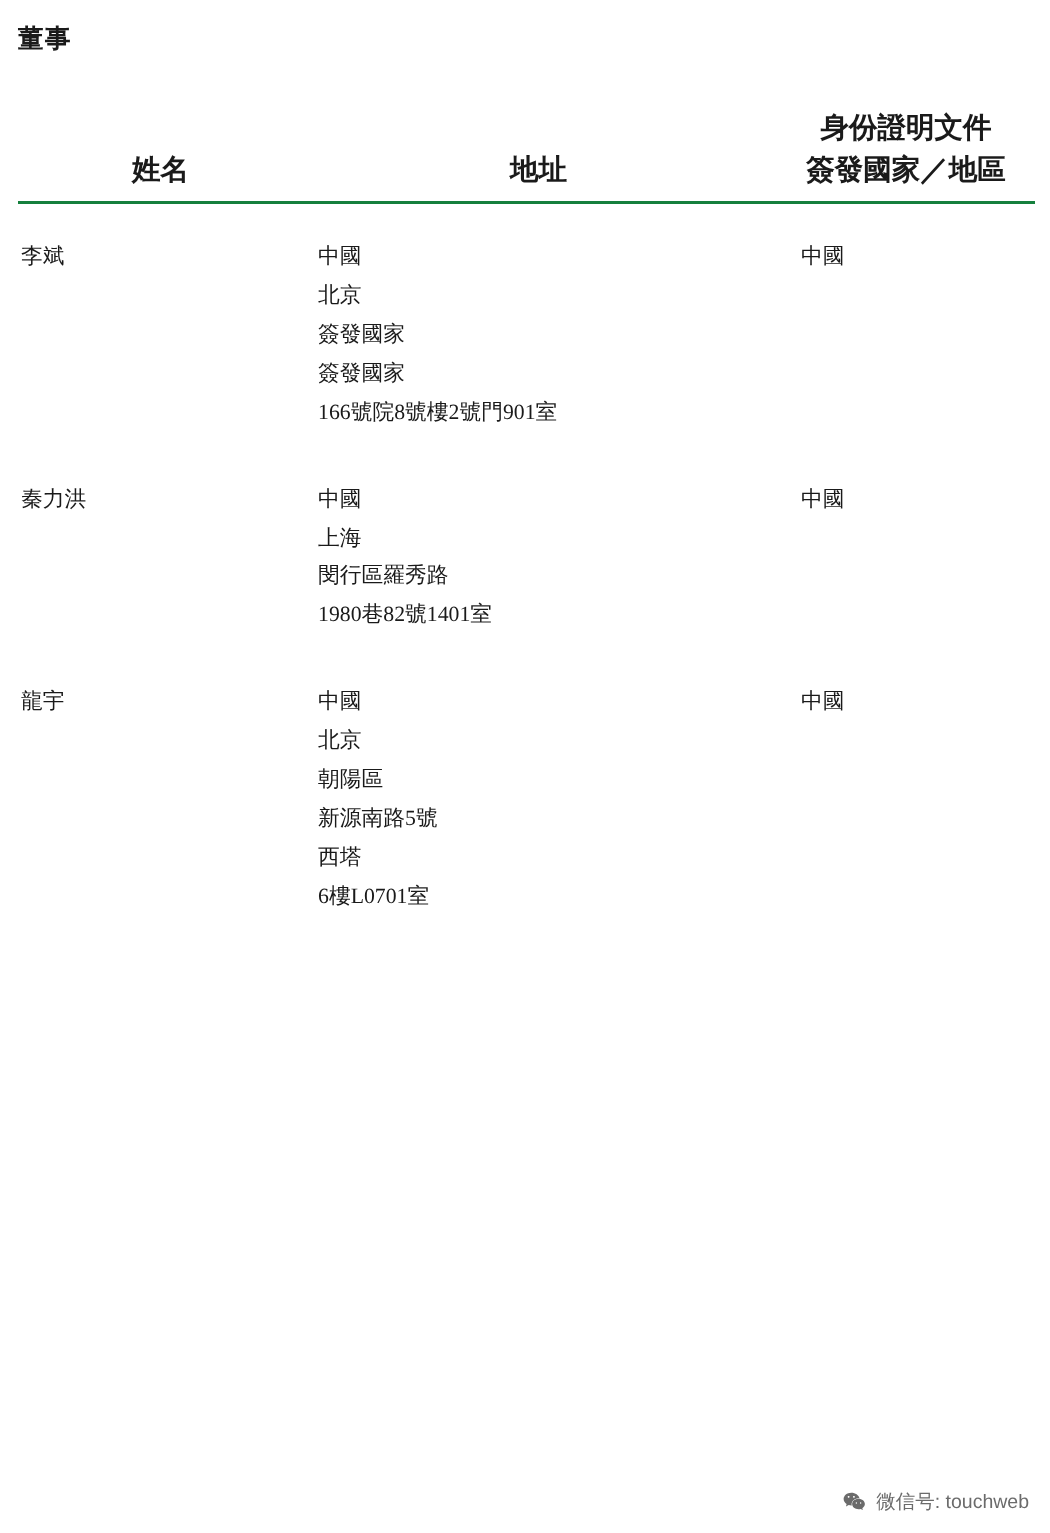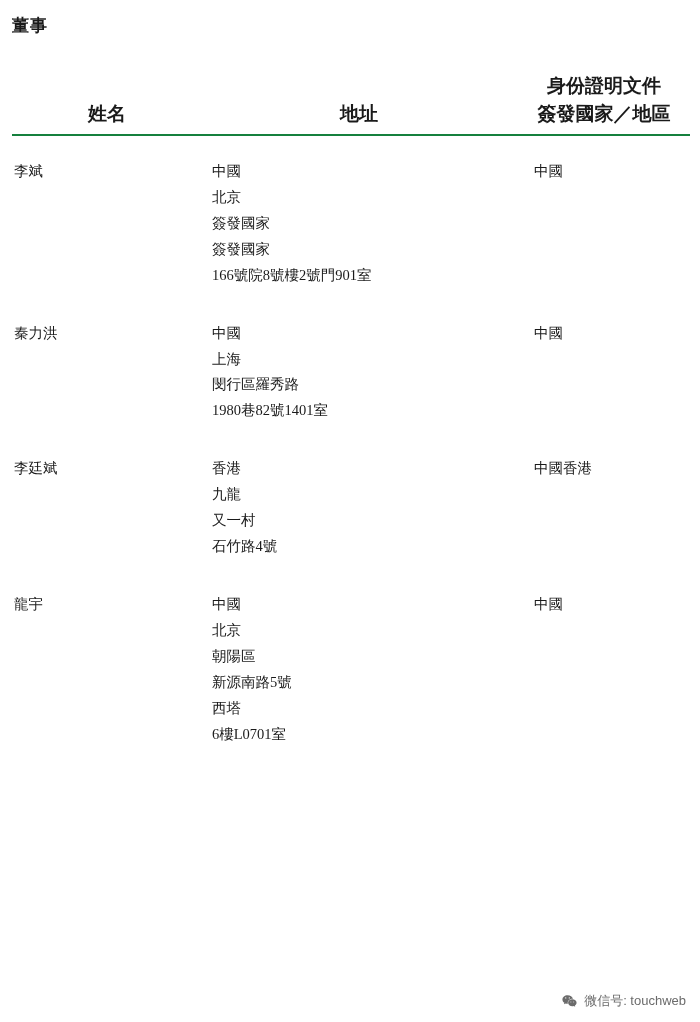--- a/index.html
+++ b/index.html
@@ -158,34 +158,20 @@
           <span class="line">閔行區羅秀路</span>
           <span class="line">1980巷82號1401室</span>
         </td>
         <td class="c-country-cell">
           <span class="line">中國</span>
         </td>
       </tr>
 
 
 
-      <tr>
-        <td class="c-name-cell">
-          <span class="line">李廷斌</span>
-        </td>
-        <td class="c-addr-cell">
-          <span class="line">香港</span>
-          <span class="line">九龍</span>
-          <span class="line">又一村</span>
-          <span class="line">石竹路4號</span>
-        </td>
-        <td class="c-country-cell">
-          <span class="line">中國香港</span>
-        </td>
-      </tr>
 
       <tr>
         <td class="c-name-cell">
           <span class="line">龍宇</span>
         </td>
         <td class="c-addr-cell">
           <span class="line">中國</span>
           <span class="line">北京</span>
           <span class="line">朝陽區</span>
           <span class="line">新源南路5號</span>

